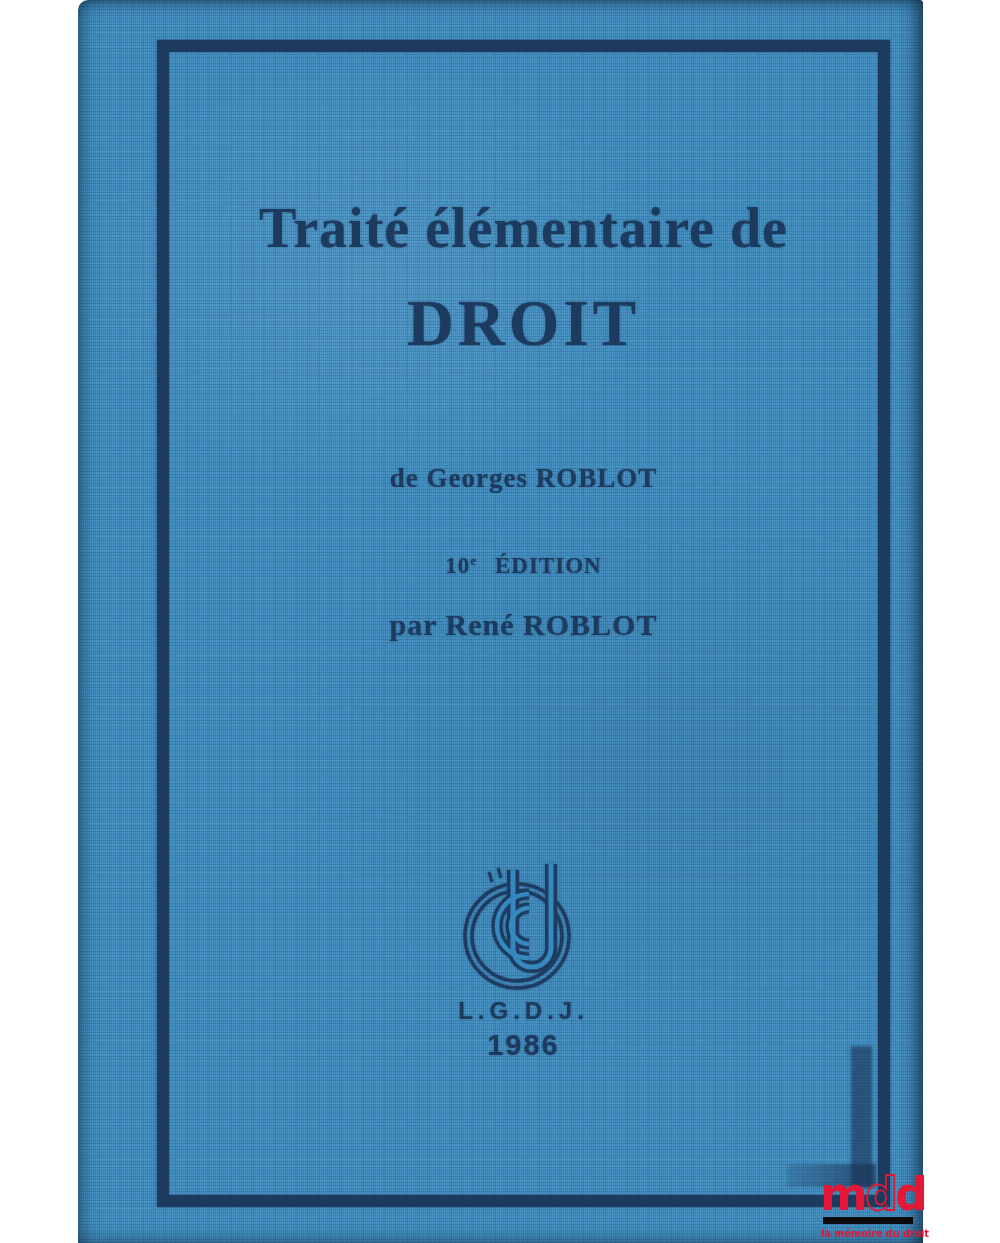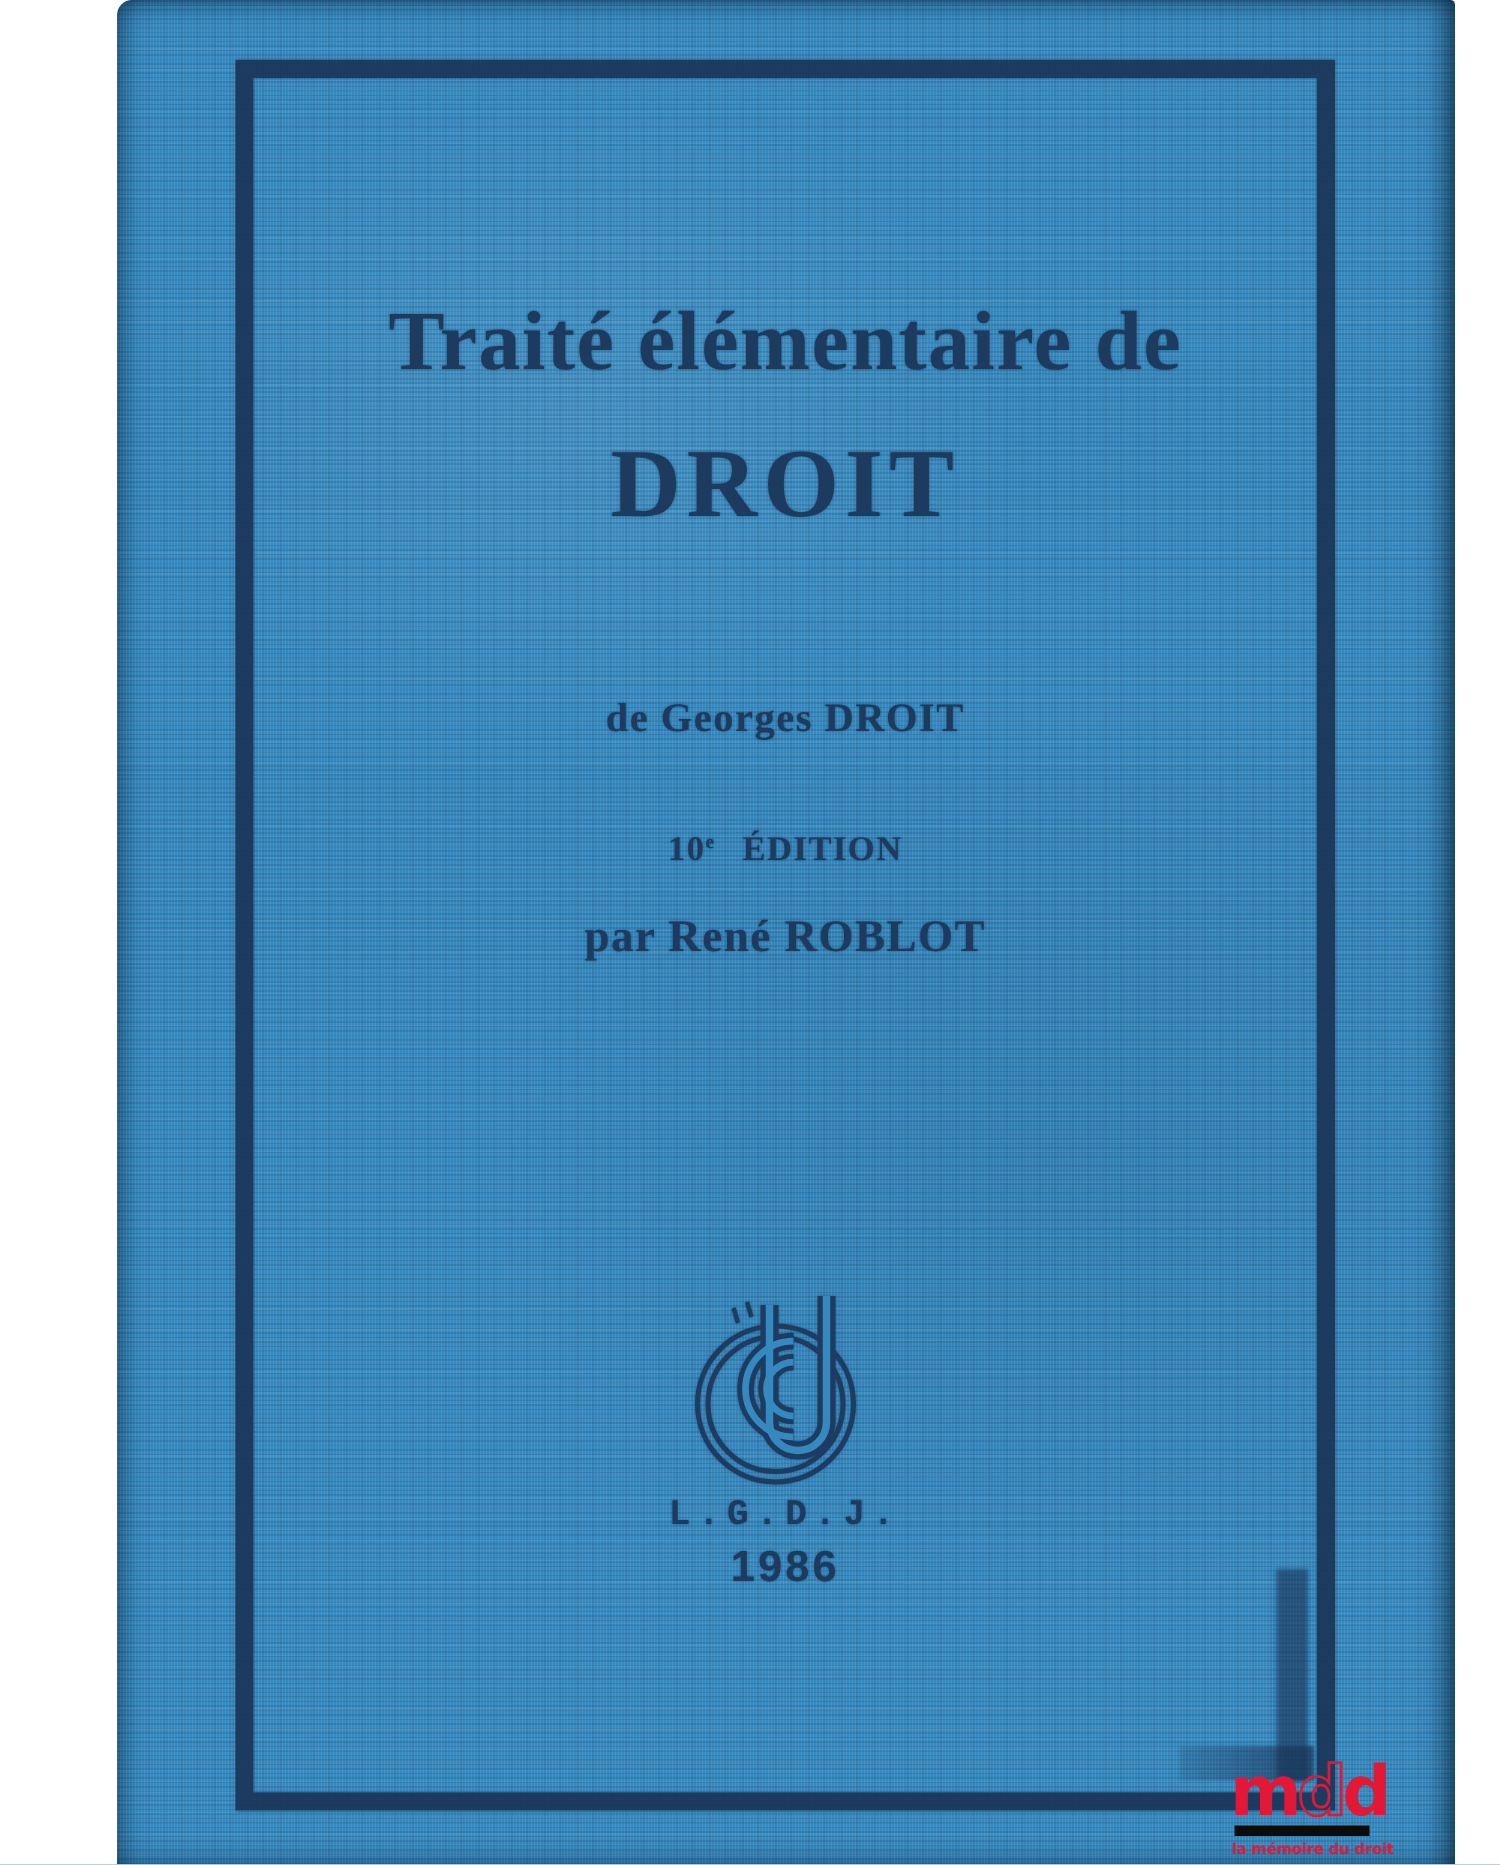--- a/index.html
+++ b/index.html
@@ -12,41 +12,41 @@
         background-image:
           repeating-linear-gradient(0deg, rgba(13,55,95,0.16) 0 1px, rgba(0,0,0,0) 1px 3px),
           repeating-linear-gradient(90deg, rgba(255,255,255,0.09) 0 1px, rgba(0,0,0,0) 1px 2px),
           repeating-linear-gradient(0deg, rgba(0,0,0,0) 0 6px, rgba(255,255,255,0.05) 6px 7px),
           repeating-linear-gradient(90deg, rgba(0,0,0,0) 0 9px, rgba(16,60,100,0.07) 9px 11px),
           radial-gradient(ellipse 420px 300px at 35% 22%, rgba(255,255,255,0.07), rgba(0,0,0,0) 70%),
           radial-gradient(ellipse 520px 420px at 70% 62%, rgba(10,40,70,0.09), rgba(0,0,0,0) 75%);
         box-shadow: inset 0 14px 18px -14px rgba(0,20,40,0.55),
                     inset 14px 0 18px -12px rgba(0,20,40,0.5),
                     inset -16px 0 18px -11px rgba(0,10,25,0.65),
-                    inset 0 -14px 22px -16px rgba(0,15,30,0.4); padding-left: 47px;}
+                    inset 0 -14px 22px -16px rgba(0,15,30,0.4);}
 
   .frame{position:absolute;left:79px;top:40px;width:733px;height:1167px;
          border:12px solid rgba(27,53,88,0.93);box-sizing:border-box;
          box-shadow:0 0 2px rgba(27,53,88,0.8), inset 0 0 2px rgba(27,53,88,0.8);}
 
   .content{position:absolute;left:79px;top:0;width:733px;height:100%;
            text-align:center;color:#1d3a5f;}
   .line{position:absolute;left:0;width:100%;
         text-shadow:0 0 2px rgba(26,48,82,0.55);}
 
   .pre-title {top:200px;font-weight:700;font-size:56px;line-height:1;letter-spacing:1px;}
   .title-1   {top:291px;font-weight:700;font-size:65px;line-height:1;letter-spacing:4px;}
   .title-2   {top:366px;font-weight:700;font-size:73px;line-height:1;letter-spacing:4px;}
   .orig-author{top:465px;font-weight:700;font-size:27px;line-height:1;letter-spacing:1px;}
   .tome      {top:512px;font-weight:700;font-size:32px;line-height:1;letter-spacing:2px;}
   .edition   {top:554px;font-weight:700;font-size:23px;line-height:1;letter-spacing:1px;}
   .edition sup{font-size:13px;vertical-align:top;line-height:1;}
   .edition .word{margin-left:18px;}
   .byline    {top:610px;font-weight:700;font-size:30px;line-height:1;letter-spacing:1px;}
-  .publisher {top:999px;font-family:Liberation Mono, monospace;font-weight:700;
+  .publisher {top:999px;font-family:Liberation Sans, sans-serif;font-weight:700;
               font-size:24px;line-height:1;letter-spacing:5px;}
   .year      {top:1031px;font-family:"Liberation Sans",sans-serif;font-weight:600;
               font-size:29px;line-height:1;letter-spacing:2px;}
 
   .logo{position:absolute;top:862px;left:50%;margin-left:-65px;width:130px;height:134px;
         filter:drop-shadow(0 0 1px rgba(26,48,82,0.5));}
 
   
   .stain-v{position:absolute;left:773px;top:1046px;width:21px;height:142px;
            background:rgba(25,48,82,0.6);filter:blur(1.5px);}
@@ -70,21 +70,21 @@
 
 <div class="page">
 
   <div class="book">
 
     <div class="frame"></div>
 
     <div class="content">
       <div class="line pre-title">Traité élémentaire de</div>
       <div class="line title-1">DROIT</div>
-      <div class="line orig-author">de Georges DROIT</div>
+      <div class="line orig-author">de Georges ROBLOT</div>
       <div class="line edition"><span>10</span><sup>e</sup><span class="word">ÉDITION</span></div>
       <div class="line byline">par René ROBLOT</div>
 
       <svg class="logo" viewBox="0 0 130 134" width="130" height="134" aria-hidden="true">
         <g fill="none" stroke="#1e3a5f" opacity="0.95">
           <circle cx="58" cy="74" r="52" stroke-width="3.4"></circle>
           <circle cx="58" cy="74" r="45" stroke-width="3.4"></circle>
           <path d="M 30 10 L 33 20 M 39 6 L 42 16" stroke-width="3"></path>
           <path d="M 70 32 A 32 32 0 1 0 70 96" stroke-width="11"></path>
           <path d="M 70 46 A 18 18 0 1 0 70 82" stroke-width="11"></path>

